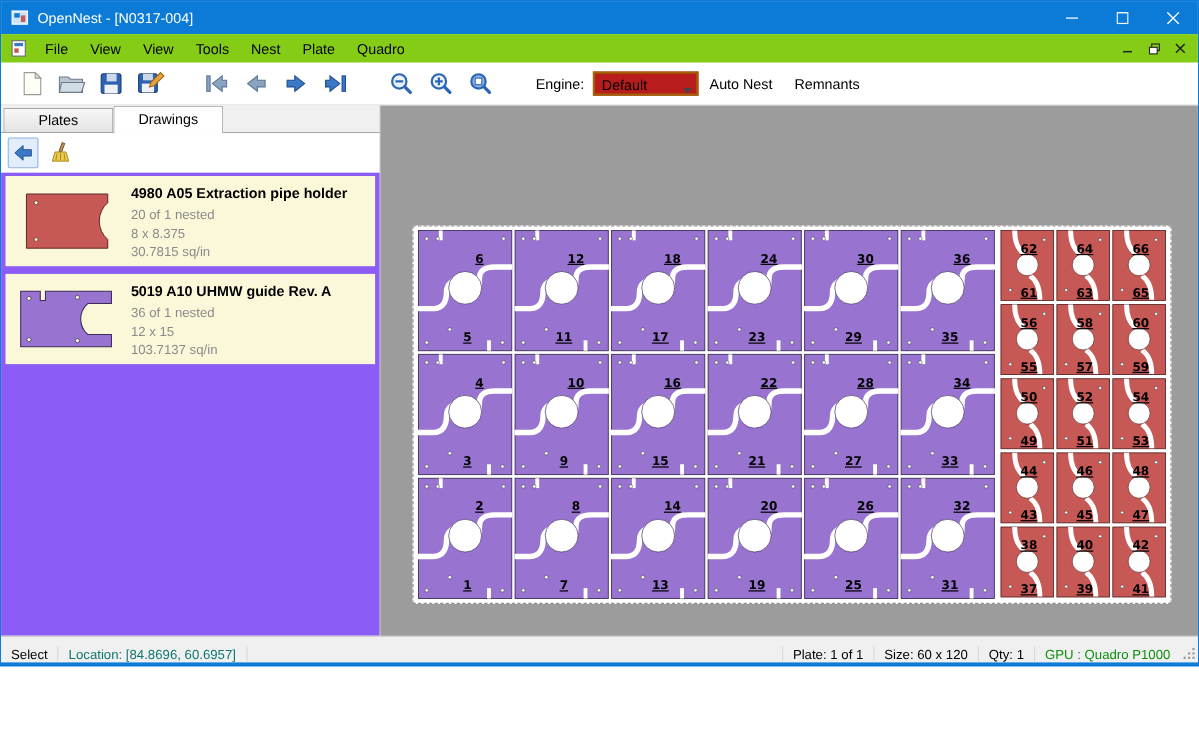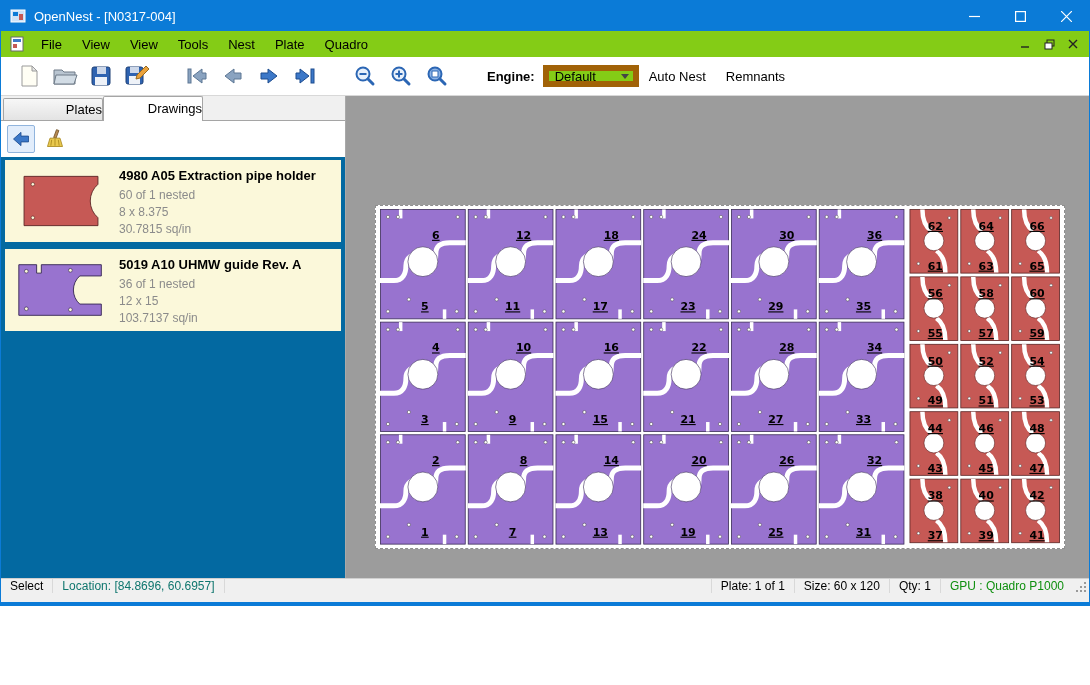--- a/index.html
+++ b/index.html
@@ -20,57 +20,57 @@
   .mdi-icon{margin:0 6px 0 4px;display:flex}
   .menu-item{padding:3px 10px;cursor:default}
   .menubar .spacer{flex:1}
   .mdi-btn{width:24px;height:20px;display:flex;align-items:center;justify-content:center}
 
   
   .toolbar{height:39px;flex:0 0 39px;background:#fff;display:flex;align-items:center;
     padding-left:10px;border-bottom:1px solid #d8d8d8}
   .tbtn{width:36px;height:34px;display:flex;align-items:center;justify-content:center}
   .tgap{width:24px}
-  .engine-label{font-weight:bold;margin-left:32px;margin-right:8px}
-  .combo{width:96px;height:22px;border:6px solid #a16207;background:#84cc16;display:flex;
-    align-items:center;padding-left:6px;position:relative}
+  .engine-label{font-weight:normal;margin-left:32px;margin-right:8px}
+  .combo{width:96px;height:22px;border:2px solid #a16207;background:#b91c1c;display:flex;
+    align-items:flex-end;padding-left:6px;position:relative}
   .combo-arrow{margin-left:auto;width:16px;display:flex;align-items:center;justify-content:center}
   .combo-arrow::after{content:"";border-left:4px solid transparent;border-right:4px solid transparent;
     border-top:5px solid #444}
   .tool-text{background:none;border:none;font:13px "Liberation Sans",sans-serif;padding:6px 10px;cursor:default}
 
   
   .body{flex:1;display:flex;min-height:0}
   .left-panel{width:345px;flex:0 0 345px;display:flex;flex-direction:column;background:#f0f0f0;
     border-right:1px solid #a9a9a9}
   .tabstrip{height:25px;flex:0 0 25px;display:flex;align-items:flex-end;padding-left:2px;
     background:#f0f0f0;border-bottom:1px solid #a5a5a5}
-  .tab{width:100px;text-align:right;border:1px solid #a5a5a5;border-bottom:none;
+  .tab{width:100px;text-align:center;border:1px solid #a5a5a5;border-bottom:none;
     border-radius:2px 2px 0 0;background:linear-gradient(#f7f7f7,#e3e3e3);height:22px;line-height:21px}
   .tab.active{background:#fff;height:25px;line-height:24px;margin-bottom:-1px;position:relative;z-index:2}
   .panel-toolbar{height:36px;flex:0 0 36px;background:#fff;display:flex;align-items:center;padding-left:6px;gap:6px}
   .ptool-btn{width:28px;height:28px;display:flex;align-items:center;justify-content:center;border-radius:2px}
   .ptool-btn.pressed{background:#e2edfb;border:1px solid #90b4dd}
-  .drawing-list{flex:1;background:#0369a1;padding:3px 4px;overflow:hidden}
+  .drawing-list{flex:1;background:#8b5cf6;padding:3px 4px;overflow:hidden}
   .drawing-item{display:flex;background:#fbf8da;margin-bottom:7px;min-height:82px;padding:4px 6px}
   .thumb{width:100px;flex:0 0 100px;display:flex;align-items:center;justify-content:center}
   .d-meta{padding-left:8px;padding-top:4px}
   .d-title{font-weight:bold;font-size:13px;margin-bottom:4px}
   .d-line{font-size:12px;color:#8b8b8b;line-height:17px}
 
   
   .canvas{flex:1;position:relative;background:#9c9c9c;min-width:0}
   .plate{position:absolute;left:29px;top:109px;width:690px;height:344px;background:#fff;
     border:1px dashed #8f8f8f}
   #nest-svg{position:absolute;inset:0;width:100%;height:100%}
   .part-num{font:bold 11px "DejaVu Sans",sans-serif;text-anchor:middle;text-decoration:underline;fill:#000}
 
   
   .statusbar{height:24px;flex:0 0 24px;background:#f0f0f0;border-top:1px solid #cfcfcf;
-    display:flex;align-items:flex-start;font-size:12px}
+    display:flex;align-items:flex-end;font-size:12px}
   .seg{display:flex;align-items:center;padding:0 9px;border-right:1px solid #d9d9d9}
   .seg.rt{border-right:none;border-left:1px solid #d9d9d9}
   .seg.location{color:#0f766e;min-width:170px}
   .sb-spacer{flex:1}
   .seg.gpu{color:var(--gpu-color)}
   .grip{width:16px;display:flex;align-items:flex-end;justify-content:flex-end;padding:2px}
 </style>
 </head>
 <body>
 
@@ -247,21 +247,21 @@
         <div class="drawing-item">
           <div class="thumb">
             <svg width="88" height="58" viewBox="0 0 100 64">
               <path d="M8,4 H92 V13 A25,25 0 0 0 92,51 V60 H8 Z" fill="var(--part-red)" stroke="#5a2424"></path>
               <circle cx="18" cy="13" r="2" fill="#fbf8da" stroke="#5a2424" stroke-width="0.7"></circle>
               <circle cx="18" cy="51" r="2" fill="#fbf8da" stroke="#5a2424" stroke-width="0.7"></circle>
             </svg>
           </div>
           <div class="d-meta">
             <div class="d-title">4980 A05 Extraction pipe holder</div>
-            <div class="d-line">60 of 1 nested</div>
+            <div class="d-line">20 of 1 nested</div>
             <div class="d-line">8 x 8.375</div>
             <div class="d-line">30.7815 sq/in</div>
           </div>
         </div>
 
         <div class="drawing-item">
           <div class="thumb">
             <svg width="94" height="60" viewBox="0 0 100 64">
               <path d="M5,5 H24 V14 H29 V5 H93 V17 H70 A20,20 0 0 0 70,47 H93 V59 H5 Z" fill="var(--part-purple)" stroke="#3a2b57"></path>
               <circle cx="13" cy="12" r="2" fill="#fbf8da" stroke="#3a2b57" stroke-width="0.7"></circle>

